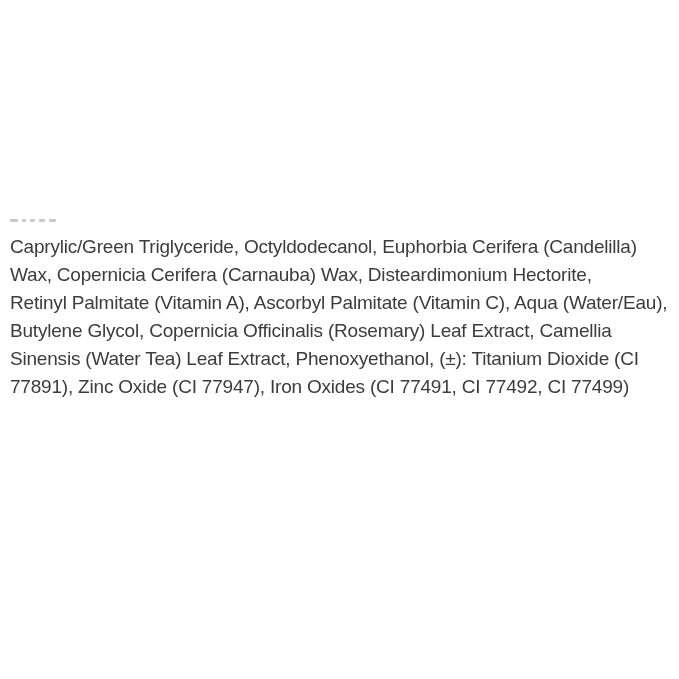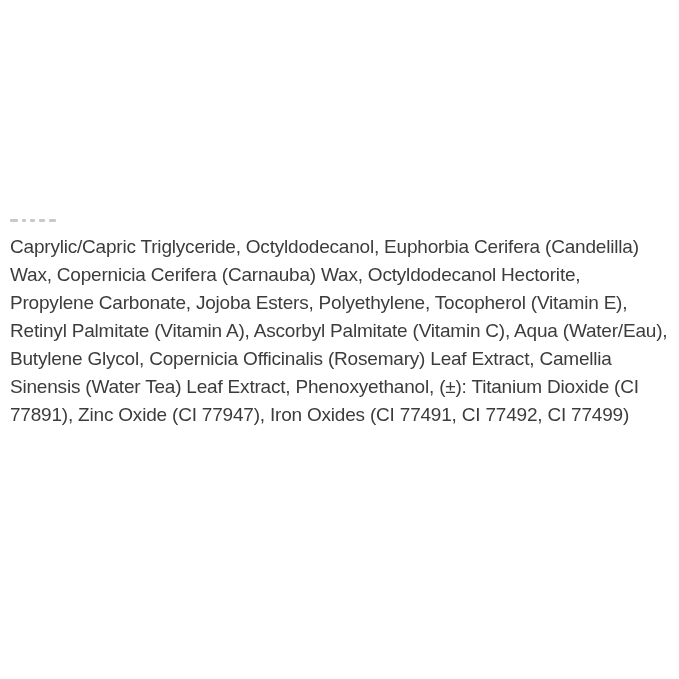--- a/index.html
+++ b/index.html
@@ -56,22 +56,21 @@
 
   <div class="cropped-remnant">
     <span class="dash"></span>
     <span class="dash"></span>
     <span class="dash"></span>
     <span class="dash"></span>
     <span class="dash"></span>
   </div>
 
   <div class="ingredients-text">
-    <div class="ingredients-line">Caprylic/Capric Triglyceride, Octyldodecanol, Euphorbia Cerifera (Candelilla)</div>
-    <div class="ingredients-line">Wax, Copernicia Cerifera (Carnauba) Wax, Octyldodecanol Hectorite,</div>
-    <div class="ingredients-line">Propylene Carbonate, Jojoba Esters, Polyethylene, Tocopherol (Vitamin E),</div>
+    <div class="ingredients-line">Caprylic/Green Triglyceride, Octyldodecanol, Euphorbia Cerifera (Candelilla)</div>
+    <div class="ingredients-line">Wax, Copernicia Cerifera (Carnauba) Wax, Disteardimonium Hectorite,</div>
     <div class="ingredients-line">Retinyl Palmitate (Vitamin A), Ascorbyl Palmitate (Vitamin C), Aqua (Water/Eau),</div>
     <div class="ingredients-line">Butylene Glycol, Copernicia Officinalis (Rosemary) Leaf Extract, Camellia</div>
     <div class="ingredients-line">Sinensis (Water Tea) Leaf Extract, Phenoxyethanol, (±): Titanium Dioxide (CI</div>
     <div class="ingredients-line">77891), Zinc Oxide (CI 77947), Iron Oxides (CI 77491, CI 77492, CI 77499)</div>
   </div>
 
 </div>
 
 </body></html>

